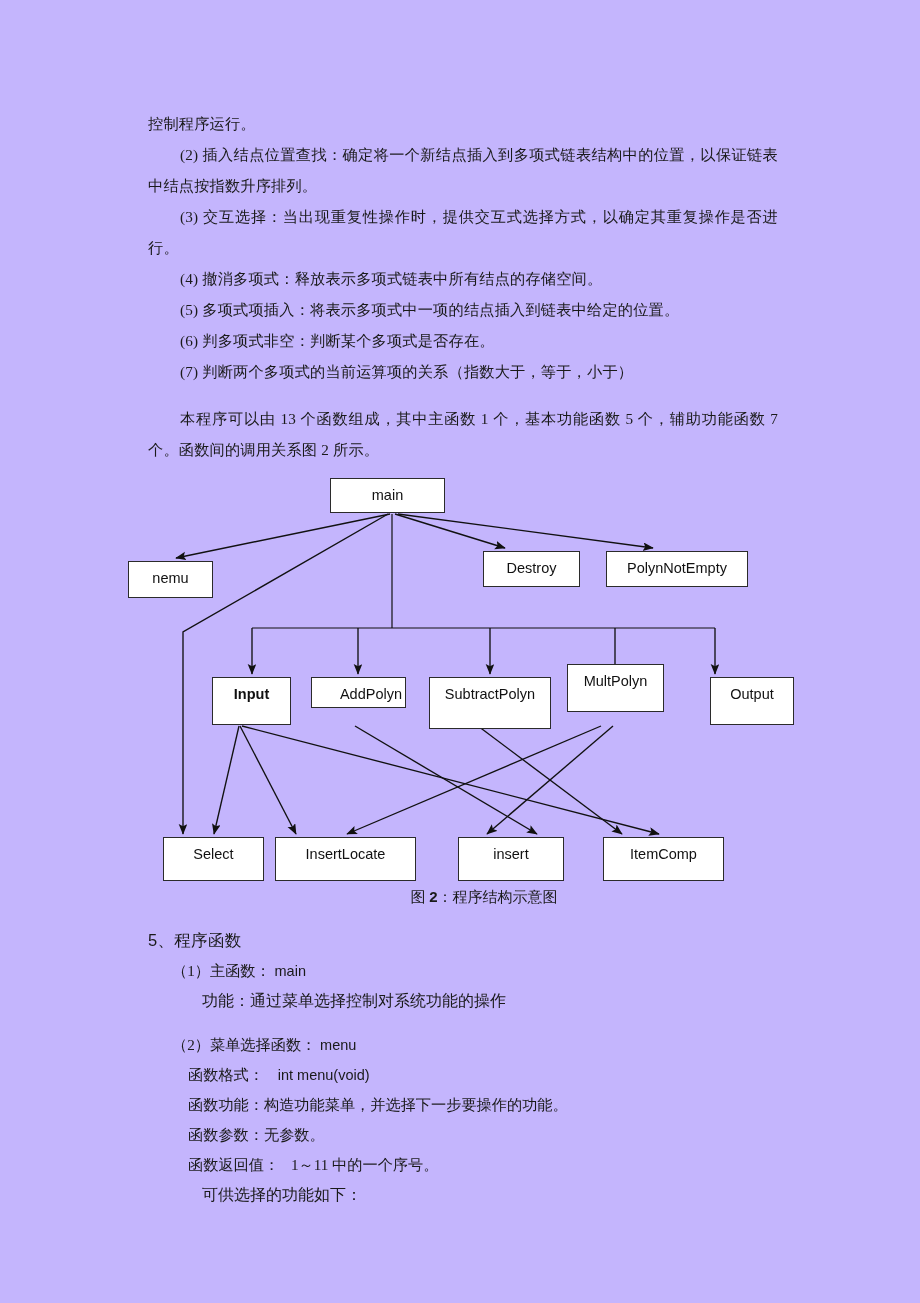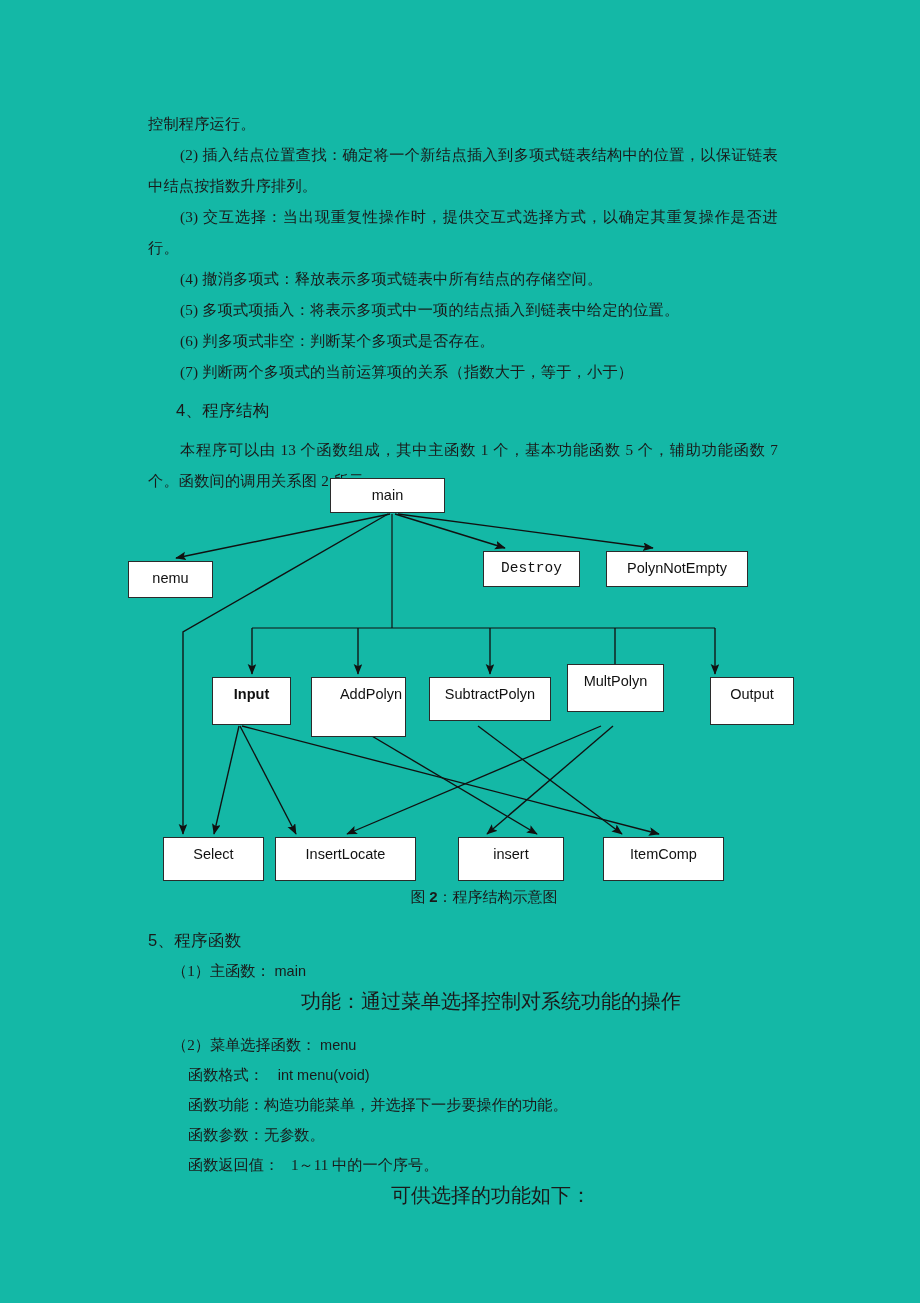--- a/index.html
+++ b/index.html
@@ -13,21 +13,21 @@
     height: 1303px;
     font-family: "Liberation Serif", "DejaVu Serif", serif;
     color: #1a1a1a;
     position: relative;
     overflow: hidden;
   }
   .page {
     position: relative;
     width: 920px;
     height: 1303px;
-    background: #14b8a6;
+    background: #c4b5fd;
   }
   .content {
     position: absolute;
     left: 148px;
     top: 108px;
     width: 630px;
   }
 
   
   .para {
@@ -57,25 +57,24 @@
     font-size: 14.5px;
   }
 
   .sub1 {
     font-size: 15.2px;
     line-height: 30px;
     margin: 0;
     padding-left: 32px;
   }
   .sub2 {
-    font-size: 20px;
+    font-size: 16px;
     line-height: 30px;
     margin: 0;
     padding-left: 62px;
-    text-align: center;
   }
   .sub3 {
     font-size: 15.2px;
     line-height: 30px;
     margin: 0;
     padding-left: 48px;
   }
 
   
   .diagram-wrap {
@@ -127,21 +126,20 @@
   <div class="content">
     <p class="para">控制程序运行。</p>
     <p class="para indent">(2) 插入结点位置查找：确定将一个新结点插入到多项式链表结构中的位置，以保证链表中结点按指数升序排列。</p>
     <p class="para indent">(3) 交互选择：当出现重复性操作时，提供交互式选择方式，以确定其重复操作是否进行。</p>
     <p class="para indent">(4) 撤消多项式：释放表示多项式链表中所有结点的存储空间。</p>
     <p class="para indent">(5) 多项式项插入：将表示多项式中一项的结点插入到链表中给定的位置。</p>
     <p class="para indent">(6) 判多项式非空：判断某个多项式是否存在。</p>
     <p class="para indent">(7) 判断两个多项式的当前运算项的关系（指数大于，等于，小于）</p>
 
     <div class="spacer-8"></div>
-    <h2 class="heading">4、程序结构</h2>
     <div class="spacer-8"></div>
     <p class="para indent">本程序可以由 13 个函数组成，其中主函数 1 个，基本功能函数 5 个，辅助功能函数 7 个。函数间的调用关系图 2 所示。</p>
   </div>
 
   <div class="diagram-wrap">
 
     <svg class="diagram-svg" viewBox="0 0 920 425">
       <defs>
         <marker id="ah" markerWidth="9" markerHeight="9" refX="7.4" refY="3.2" orient="auto" markerUnits="strokeWidth">
           <path d="M0,0 L8,3.2 L0,6.4 L1.6,3.2 z" fill="#111"></path>
@@ -187,29 +185,29 @@
       <g stroke="#111" stroke-width="1.35" fill="none" marker-end="url(#ah)">
         <path d="M 601,256 L 347,364"></path>
         <path d="M 613,256 L 487,364"></path>
       </g>
     </svg>
 
     <div class="node" style="left:330px; top:8px; width:115px; height:35px;">main</div>
 
     <div class="node" style="left:128px; top:91px; width:85px; height:37px;">nemu</div>
 
-    <div class="node" style="left:483px; top:81px; width:97px; height:36px;font-family:Liberation Mono, monospace;">Destroy</div>
+    <div class="node" style="left:483px; top:81px; width:97px; height:36px;">Destroy</div>
 
     <div class="node" style="left:606px; top:81px; width:142px; height:36px;">PolynNotEmpty</div>
 
     <div class="node" style="left:212px; top:207px; width:79px; height:48px;font-weight:bold;">Input</div>
 
-    <div class="node" style="left:311px; top:207px; width:95px; height:60px;padding-left:25px;">AddPolyn</div>
-
-    <div class="node" style="left:429px; top:207px; width:122px; height:44px;">SubtractPolyn</div>
+    <div class="node" style="left:311px; top:207px; width:95px; height:31px;padding-left:25px;">AddPolyn</div>
+
+    <div class="node" style="left:429px; top:207px; width:122px; height:52px;">SubtractPolyn</div>
 
     <div class="node" style="left:567px; top:194px; width:97px; height:48px;">MultPolyn</div>
 
     <div class="node" style="left:710px; top:207px; width:84px; height:48px;">Output</div>
 
     <div class="node" style="left:163px; top:367px; width:101px; height:44px;">Select</div>
 
     <div class="node" style="left:275px; top:367px; width:141px; height:44px;text-align:center;">InsertLocate</div>
 
     <div class="node" style="left:458px; top:367px; width:106px; height:44px;">insert</div>

